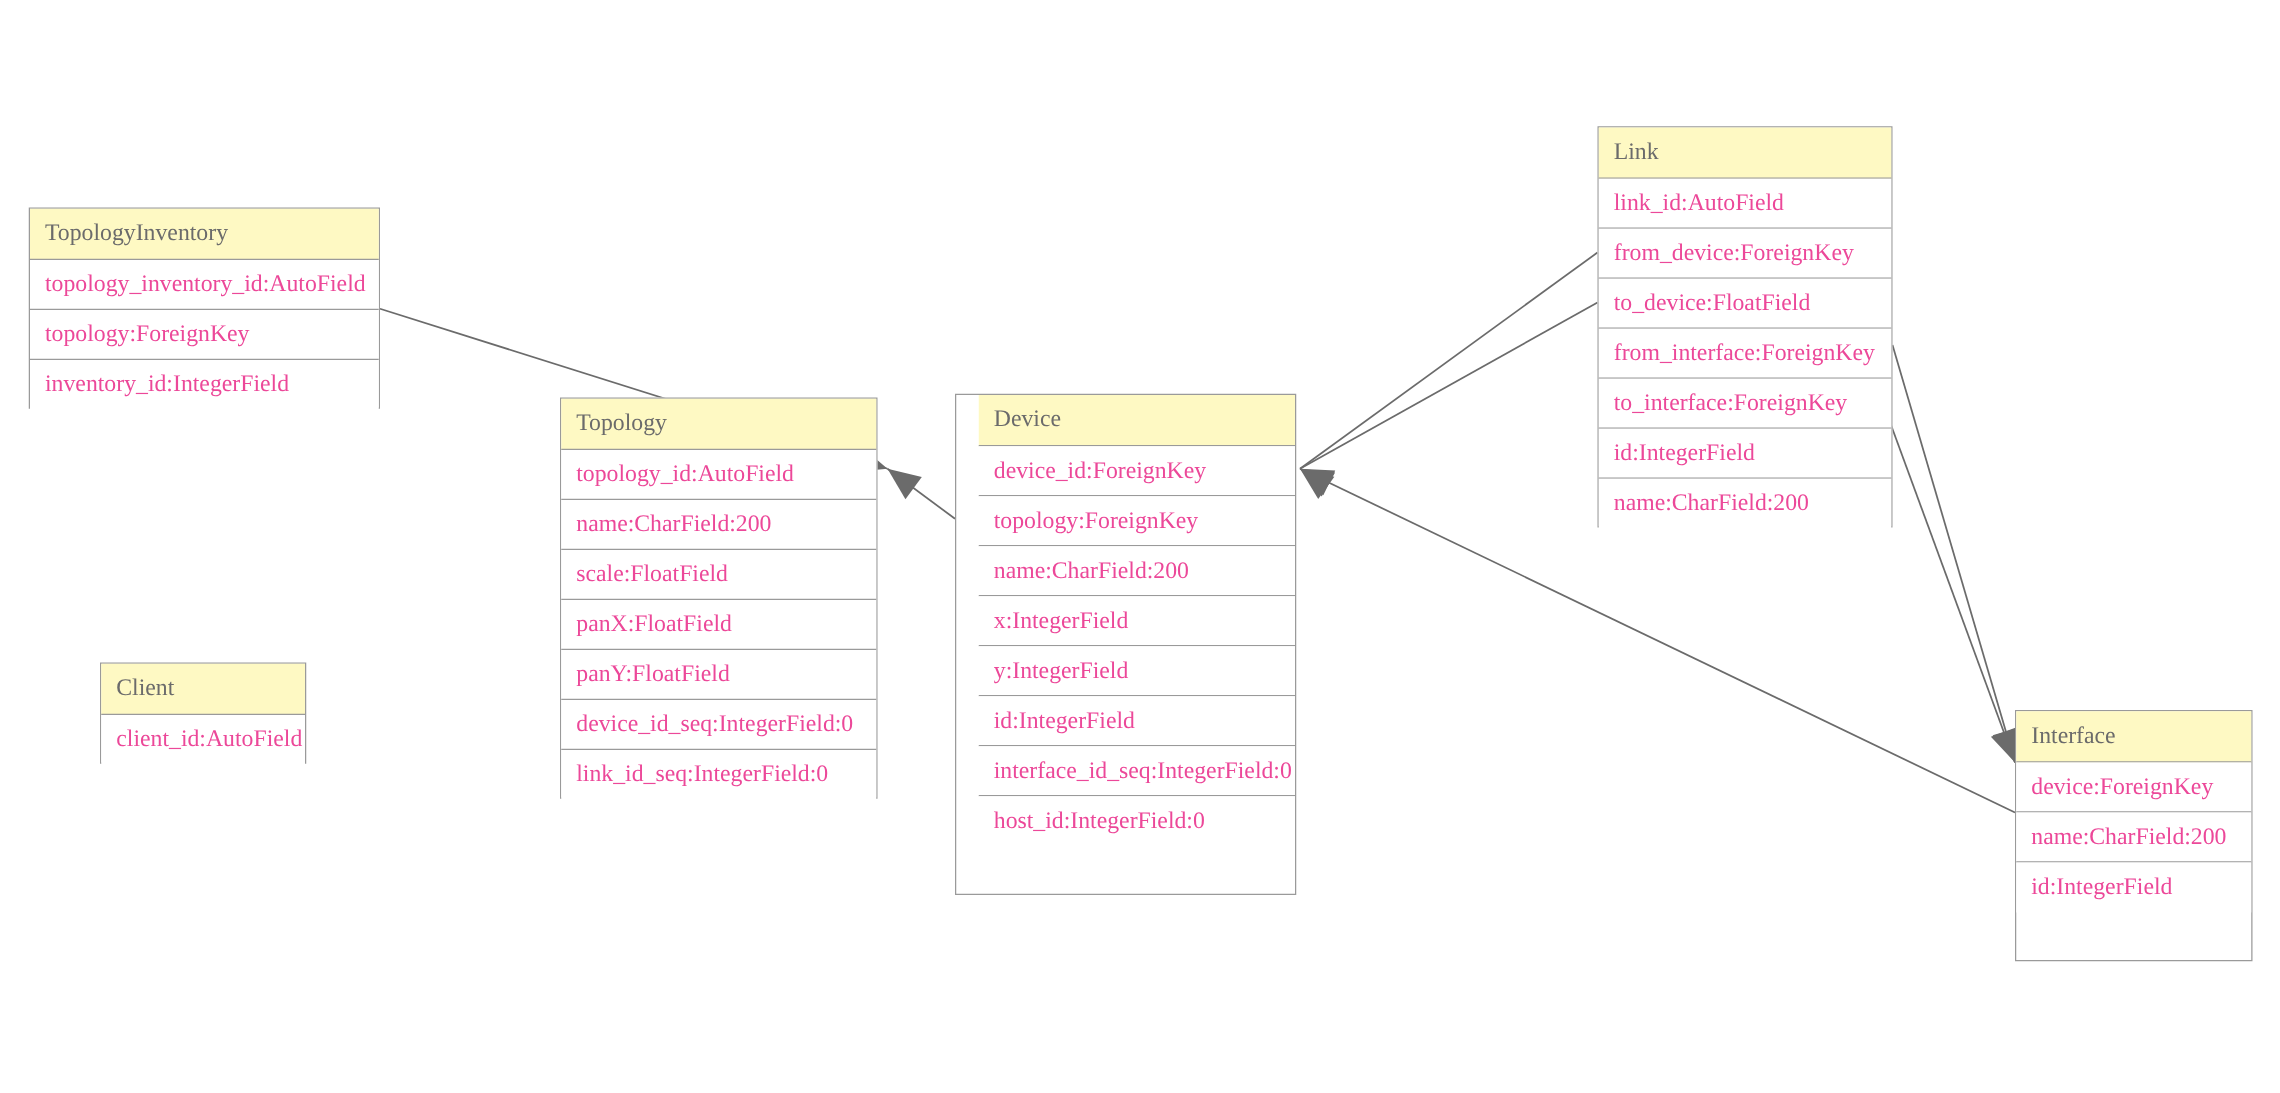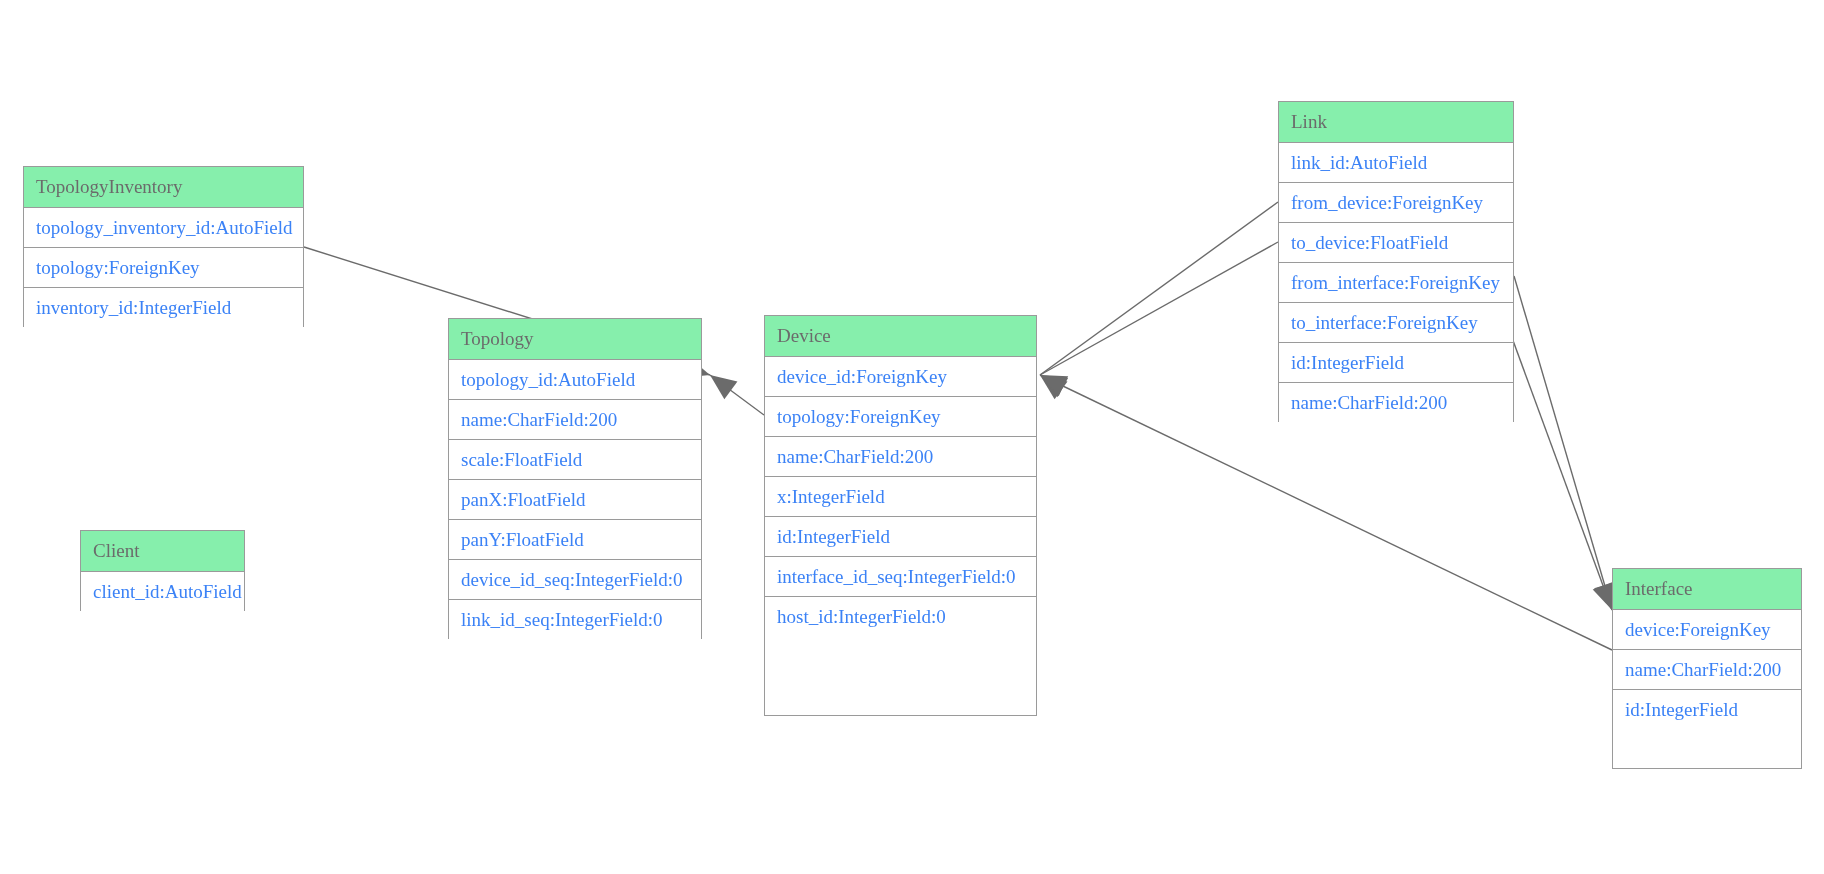--- a/index.html
+++ b/index.html
@@ -26,34 +26,34 @@
   .entity {
     position: absolute;
     box-sizing: border-box;
     border: 1px solid #9a9a9a;
     background: #ffffff;
     z-index: 2;
   }
   .entity-title {
     box-sizing: border-box;
     height: 41px;
-    background: #86efac;
+    background: #fef9c3;
     border-bottom: 1px solid #9a9a9a;
     color: #6b6b6b;
     font-size: 19px;
     line-height: 40px;
     padding-left: 12px;
     white-space: nowrap;
     overflow: hidden;
   }
   .entity-field {
     box-sizing: border-box;
     height: 40px;
     border-bottom: 1px solid #9a9a9a;
-    color: #3b82f6;
+    color: #ec4899;
     font-size: 19px;
     line-height: 39px;
     padding-left: 12px;
     background: #ffffff;
     white-space: nowrap;
     overflow: hidden;
   }
   .entity-field:last-child {
     border-bottom: none;
   }
@@ -108,26 +108,27 @@
       <div class="entity" style="left: 448px; top: 318px; width: 254px; height: 321px;">
         <div class="entity-title">Topology</div>
         <div class="entity-field">topology_id:AutoField</div>
         <div class="entity-field">name:CharField:200</div>
         <div class="entity-field">scale:FloatField</div>
         <div class="entity-field">panX:FloatField</div>
         <div class="entity-field">panY:FloatField</div>
         <div class="entity-field">device_id_seq:IntegerField:0</div>
         <div class="entity-field">link_id_seq:IntegerField:0</div>
       </div>
-      <div class="entity" style="left: 764px; top: 315px; width: 273px; height: 401px;">
+      <div class="entity" style="left: 764px; top: 315px; width: 273px; height: 401px; padding-left: 18px;">
         <div class="entity-title">Device</div>
         <div class="entity-field">device_id:ForeignKey</div>
         <div class="entity-field">topology:ForeignKey</div>
         <div class="entity-field">name:CharField:200</div>
         <div class="entity-field">x:IntegerField</div>
+        <div class="entity-field">y:IntegerField</div>
         <div class="entity-field">id:IntegerField</div>
         <div class="entity-field">interface_id_seq:IntegerField:0</div>
         <div class="entity-field">host_id:IntegerField:0</div>
       </div>
       <div class="entity" style="left: 1278px; top: 101px; width: 236px; height: 321px;">
         <div class="entity-title">Link</div>
         <div class="entity-field">link_id:AutoField</div>
         <div class="entity-field">from_device:ForeignKey</div>
         <div class="entity-field">to_device:FloatField</div>
         <div class="entity-field">from_interface:ForeignKey</div>

